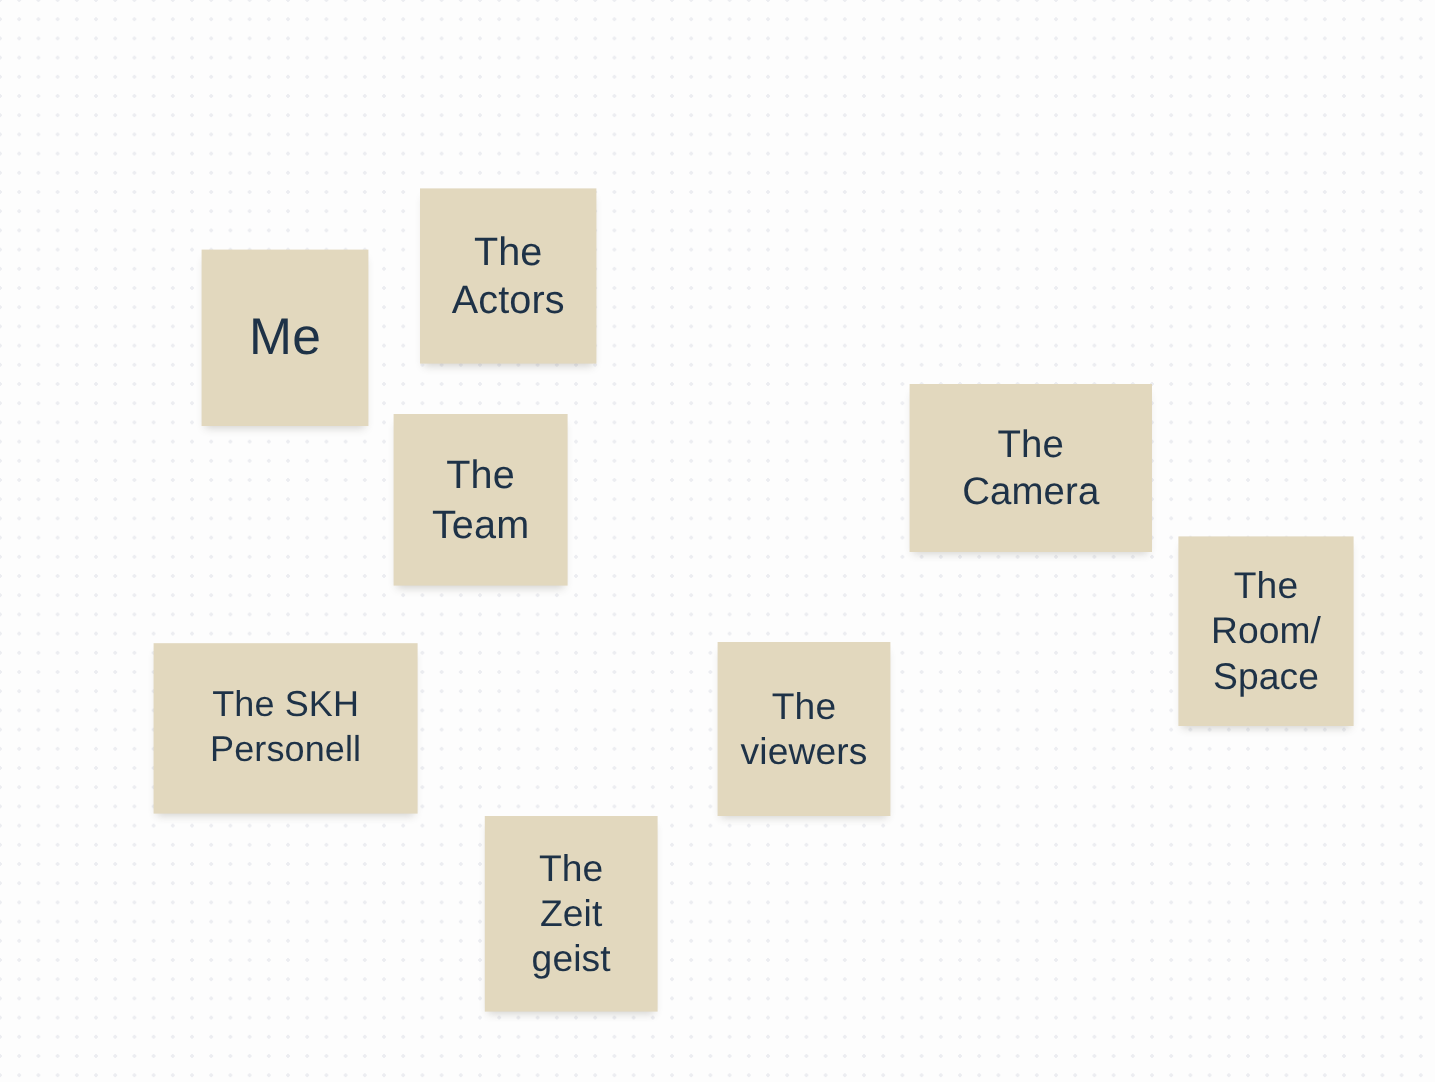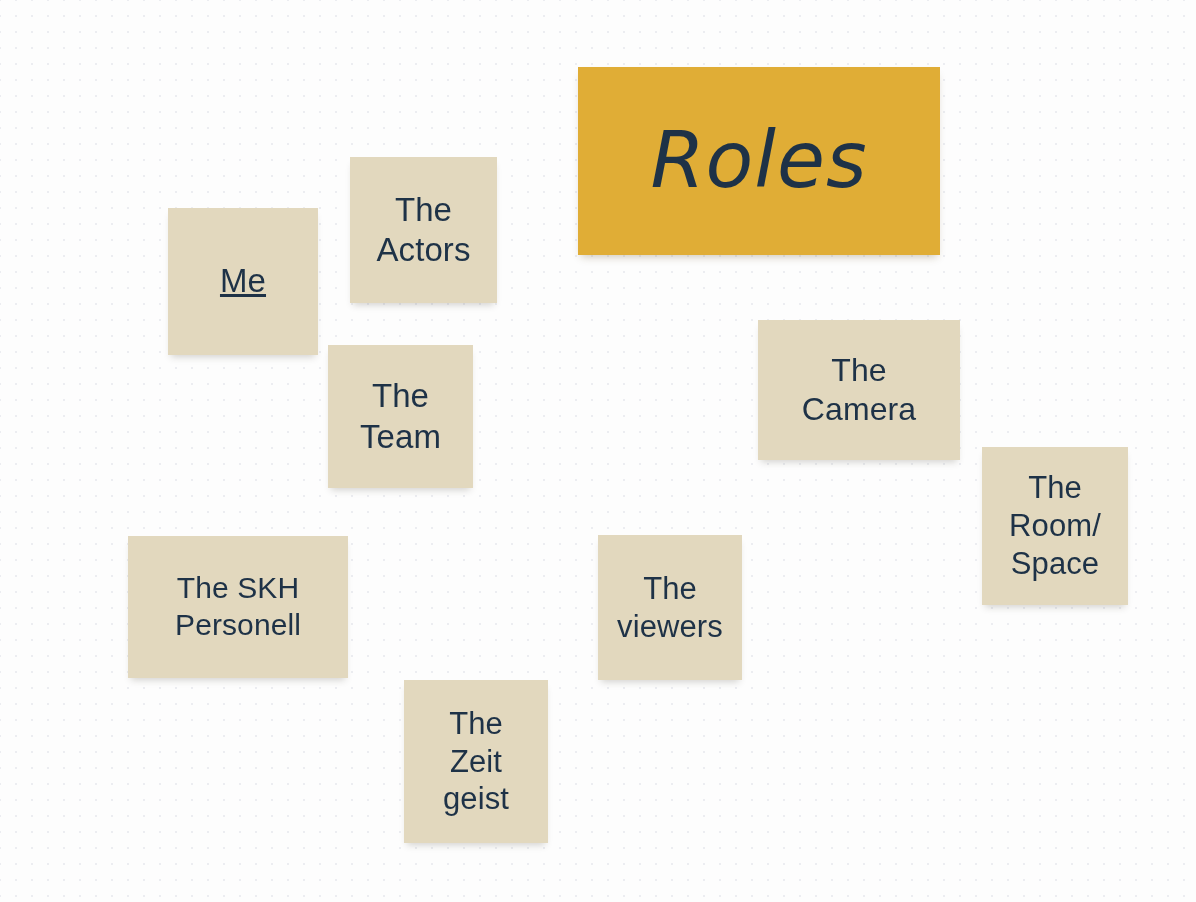--- a/index.html
+++ b/index.html
@@ -76,26 +76,23 @@
     letter-spacing: 1px;
     color: #1e3247;
   }
 </style>
 </head>
 <body>
 
 <div id="board">
   <div id="dot-layer"></div>
 
-  <div class="card title-card" style="left: 578px; top: 67px; width: 362px; height: 188px;">
-    <span class="card-text">Roles</span>
-  </div>
 
   <div id="notes-container">
-      <div class="card" style="left: 168px; top: 208px; width: 150px; height: 147px; font-size: 33px; text-decoration: underline;"><span class="card-text">Me</span></div>
+      <div class="card" style="left: 168px; top: 208px; width: 139px; height: 147px; font-size: 43px;"><span class="card-text">Me</span></div>
       <div class="card" style="left: 350px; top: 157px; width: 147px; height: 146px; font-size: 33px;"><span class="card-text">The
 Actors</span></div>
       <div class="card" style="left: 328px; top: 345px; width: 145px; height: 143px; font-size: 33px;"><span class="card-text">The
 Team</span></div>
       <div class="card" style="left: 128px; top: 536px; width: 220px; height: 142px; font-size: 30px;"><span class="card-text">The SKH
 Personell</span></div>
       <div class="card" style="left: 404px; top: 680px; width: 144px; height: 163px; font-size: 31px;"><span class="card-text">The
 Zeit
 geist</span></div>
       <div class="card" style="left: 598px; top: 535px; width: 144px; height: 145px; font-size: 31px;"><span class="card-text">The

